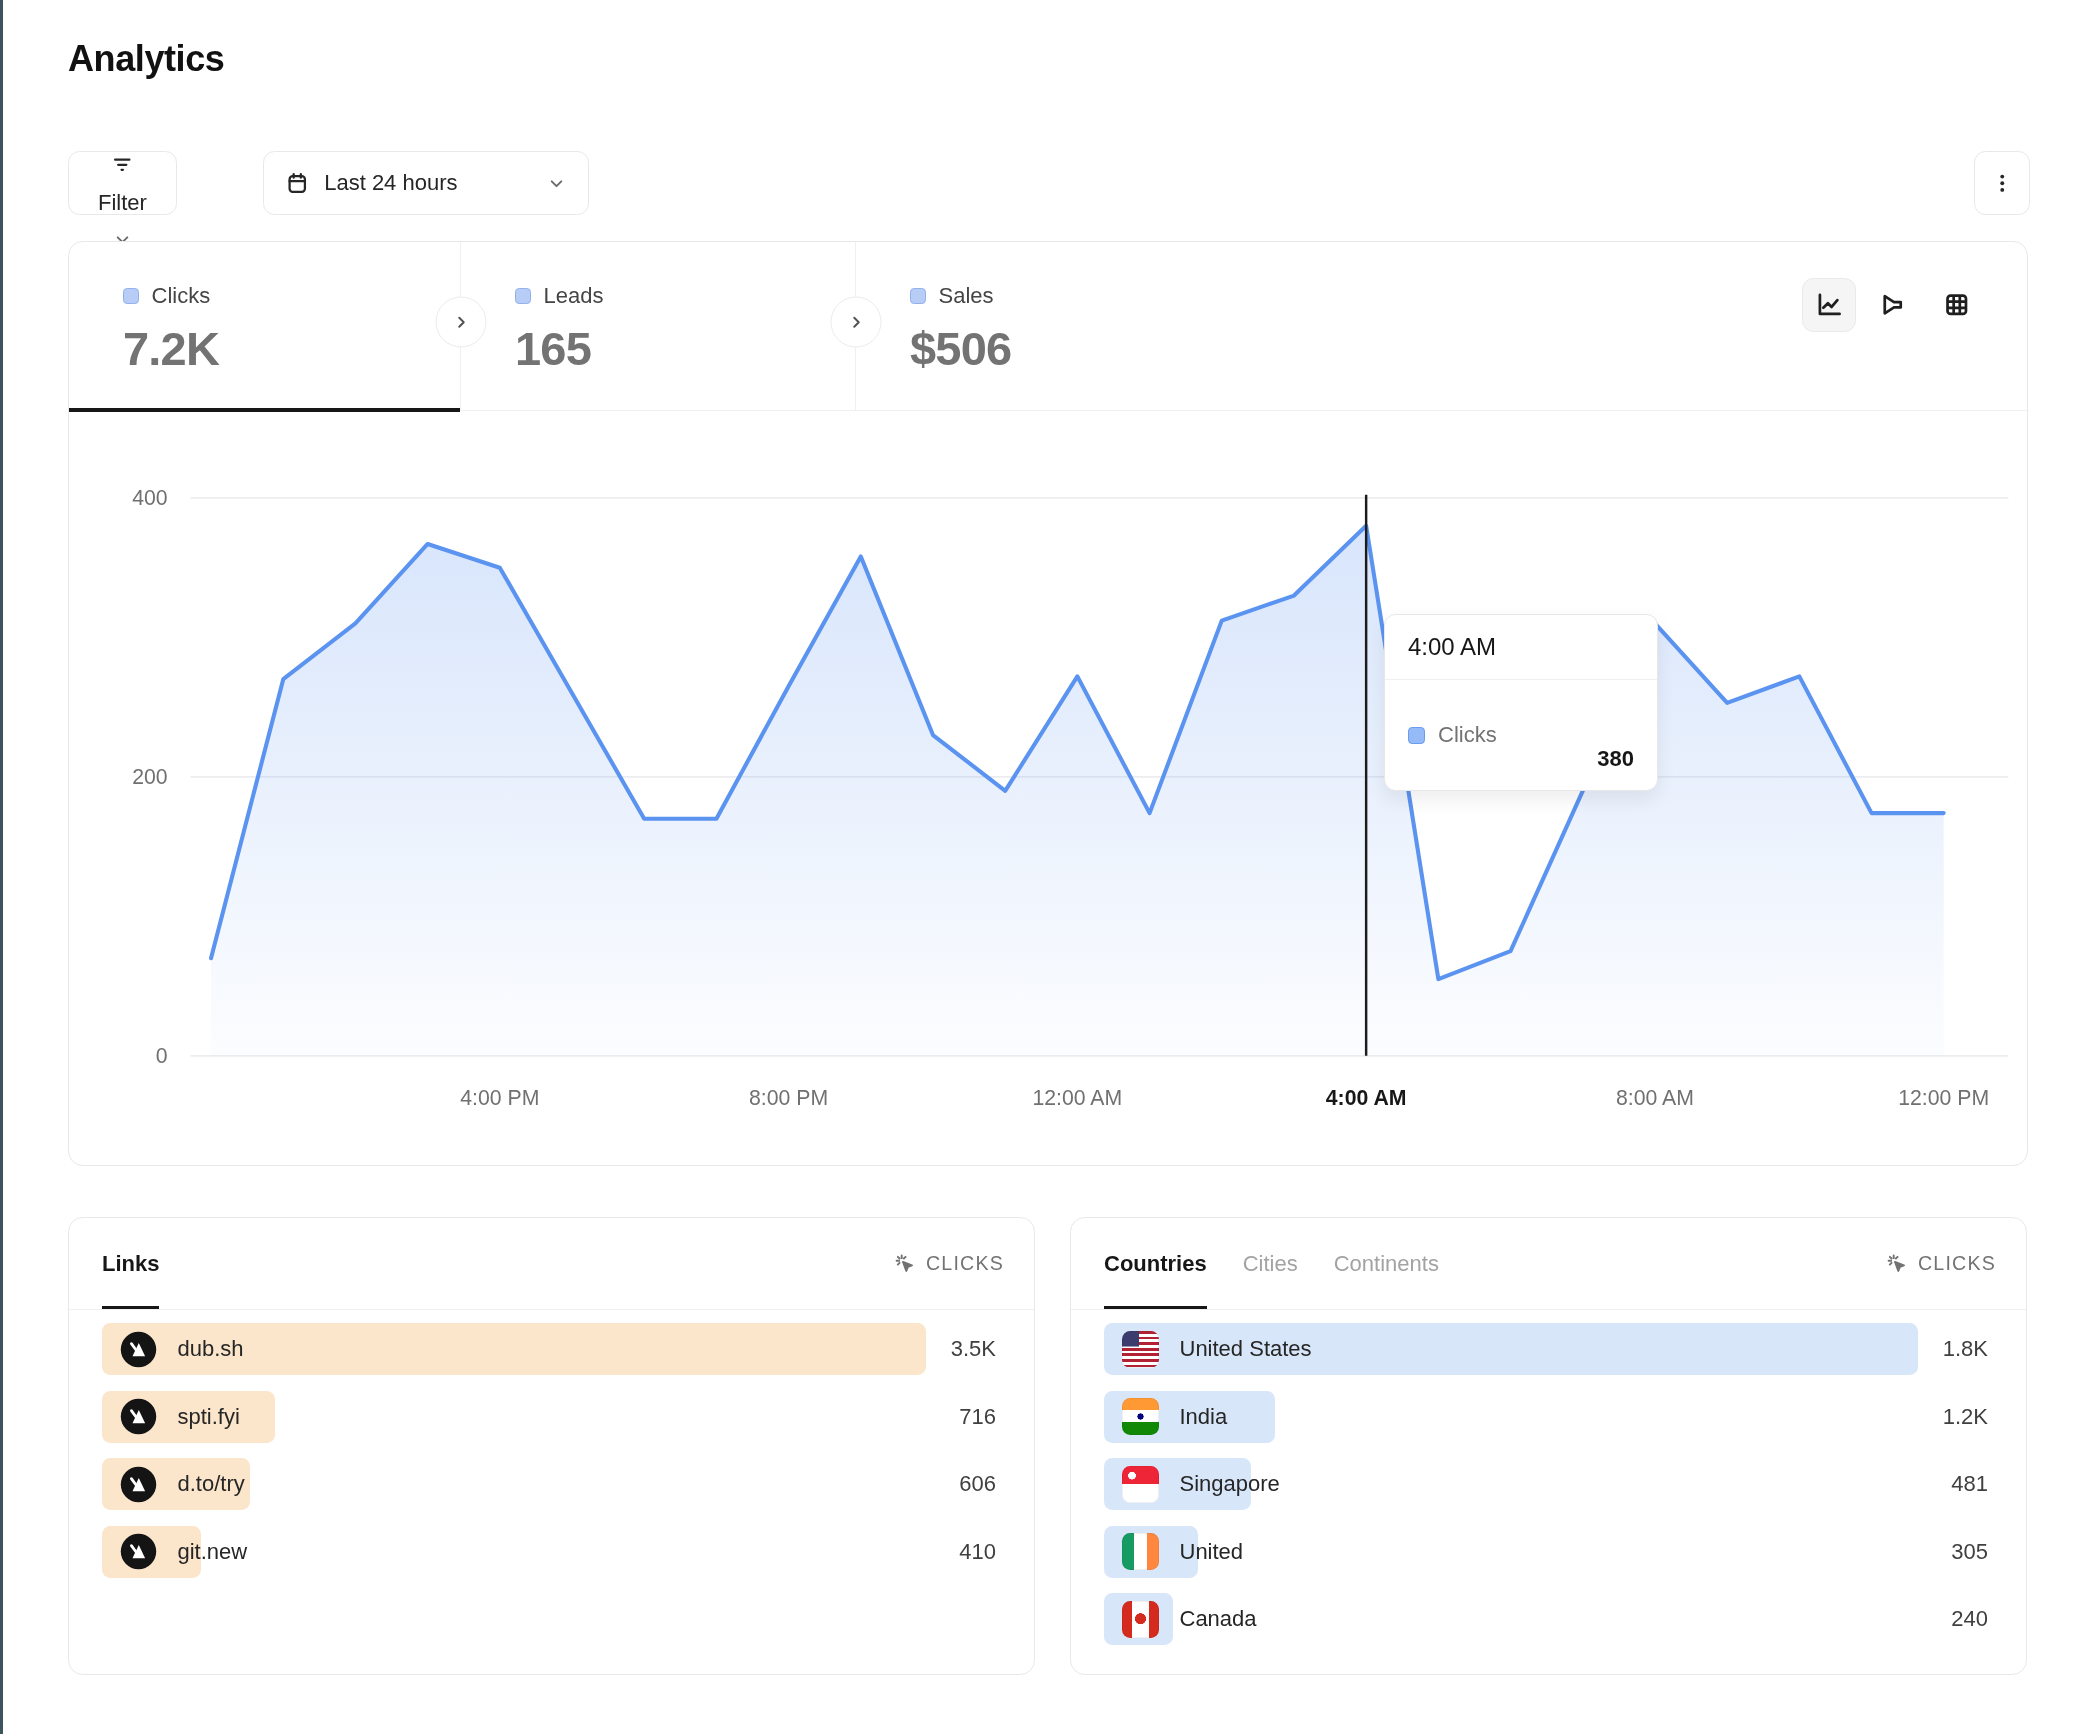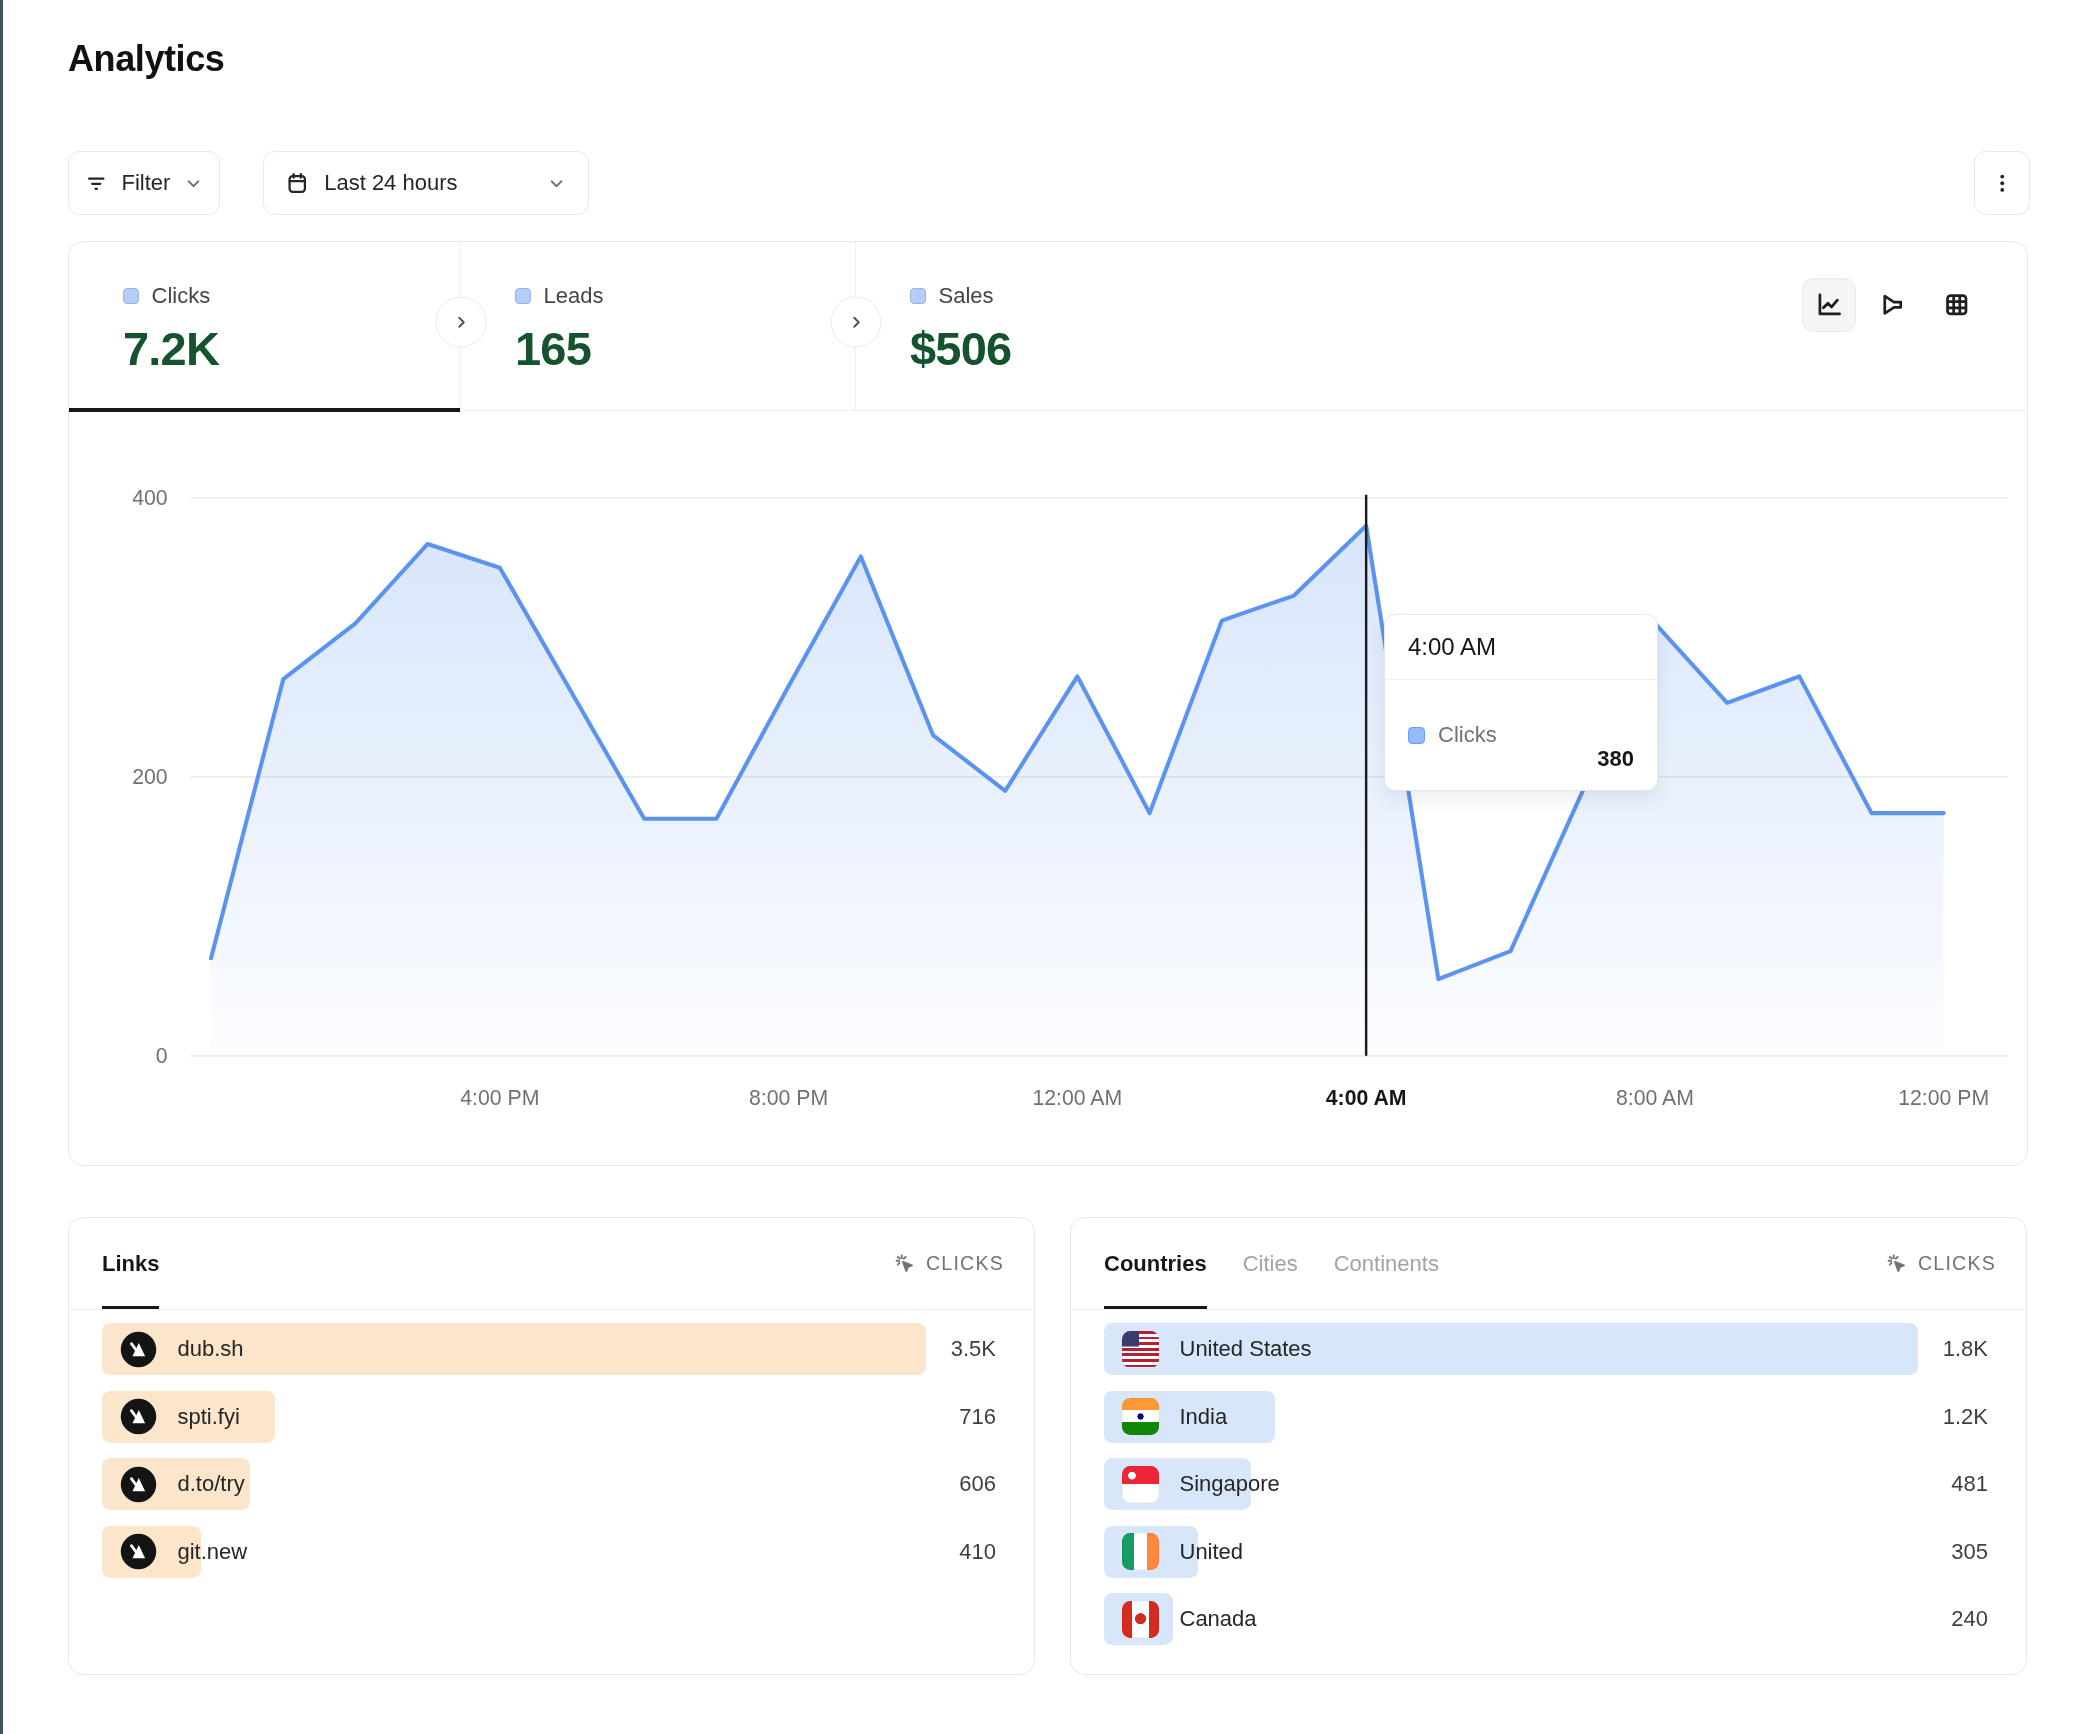--- a/index.html
+++ b/index.html
@@ -3,37 +3,37 @@
 <meta charset="utf-8">
 <style>
   html,body{margin:0;padding:0;background:#fff;}
   body{width:2096px;height:1735px;position:relative;font-family:"Liberation Sans",sans-serif;color:#171717;overflow:hidden;}
   .edge-strip{position:absolute;left:0;top:0;width:2.5px;height:1735px;background:#3e545c;}
   .page-title{position:absolute;left:68px;top:38px;margin:0;font-size:36px;font-weight:700;color:#111;letter-spacing:-0.4px;}
 
   
   .btn{position:absolute;display:inline-flex;align-items:center;background:#fff;border:1.6px solid #e8e8ea;border-radius:11.5px;box-sizing:border-box;color:#262626;font-size:22px;font-family:inherit;cursor:pointer;}
   .btn svg{flex:none;}
-  .filter-btn{left:68px;top:151px;height:64px;padding:0 15px;gap:13px;}
+  .filter-btn{left:68px;top:151px;height:64px;padding:0 29px;gap:13px;flex-direction:column;}
   .date-btn{left:263px;top:151px;width:326px;height:64px;padding:0 21px;gap:14.7px;}
   .date-btn .spacer{margin-left:auto;}
   .kebab-btn{left:1974px;top:151px;width:56px;height:64px;justify-content:center;}
 
   
   .main-card{position:absolute;left:68px;top:241px;width:1960px;height:925px;border:1.6px solid #e8e8ea;border-radius:14.7px;box-sizing:border-box;background:#fff;}
   .stat-row{position:relative;display:flex;height:168px;border-bottom:1.6px solid #f0f0f1;}
   .stat-tab{position:relative;box-sizing:border-box;padding:41px 0 0 54px;cursor:pointer;}
   .stat-tab.t0{width:392px;border-right:1.6px solid #f0f0f1;}
   .stat-tab.t1{width:395px;border-right:1.6px solid #f0f0f1;}
   .stat-tab.t2{flex:1;}
   .stat-tab.active::after{content:"";position:absolute;left:0;right:0;bottom:-1.6px;height:4.1px;background:#171717;}
   .chip-row{display:flex;align-items:center;gap:13px;}
   .chip{width:15.5px;height:15.5px;border-radius:4.1px;background:#b7cdf6;border:0.8px solid #93b2ec;box-sizing:border-box;}
   .stat-label{font-size:22px;color:#454545;}
-  .stat-value{font-size:47px;font-weight:800;color:#14532d;margin-top:11.5px;letter-spacing:-0.8px;}
+  .stat-value{font-size:47px;font-weight:800;color:#737373;margin-top:11.5px;letter-spacing:-0.8px;}
   .carousel-btn{position:absolute;top:80px;width:51px;height:51px;border-radius:50%;background:#fff;border:1.6px solid #ececee;transform:translate(-50%,-50%);display:flex;align-items:center;justify-content:center;z-index:3;color:#525252;cursor:pointer;box-sizing:border-box;}
   .carousel-btn.c0{left:392px;} .carousel-btn.c1{left:787px;}
   .view-switcher{position:absolute;top:36px;right:43px;display:flex;gap:9.8px;z-index:2;}
   .vs-btn{width:54px;height:54px;border-radius:11.5px;display:flex;align-items:center;justify-content:center;background:transparent;border:1.6px solid transparent;color:#1f1f1f;cursor:pointer;box-sizing:border-box;}
   .vs-btn.active{background:#f5f5f6;border-color:#e9e9eb;}
 
   .chart-svg{position:absolute;left:0;top:215px;}
   .tooltip{position:absolute;left:1315px;top:372px;width:272px;background:#fff;border:1.6px solid #e7e7e9;border-radius:11.5px;box-shadow:0 8.2px 19.6px rgba(0,0,0,.07);z-index:4;}
   .tooltip-head{padding:18px 23px;font-size:24px;color:#171717;border-bottom:1.6px solid #f0f0f1;}
   .tooltip-row{display:flex;align-items:center;gap:13px;padding:18px 23px;}

